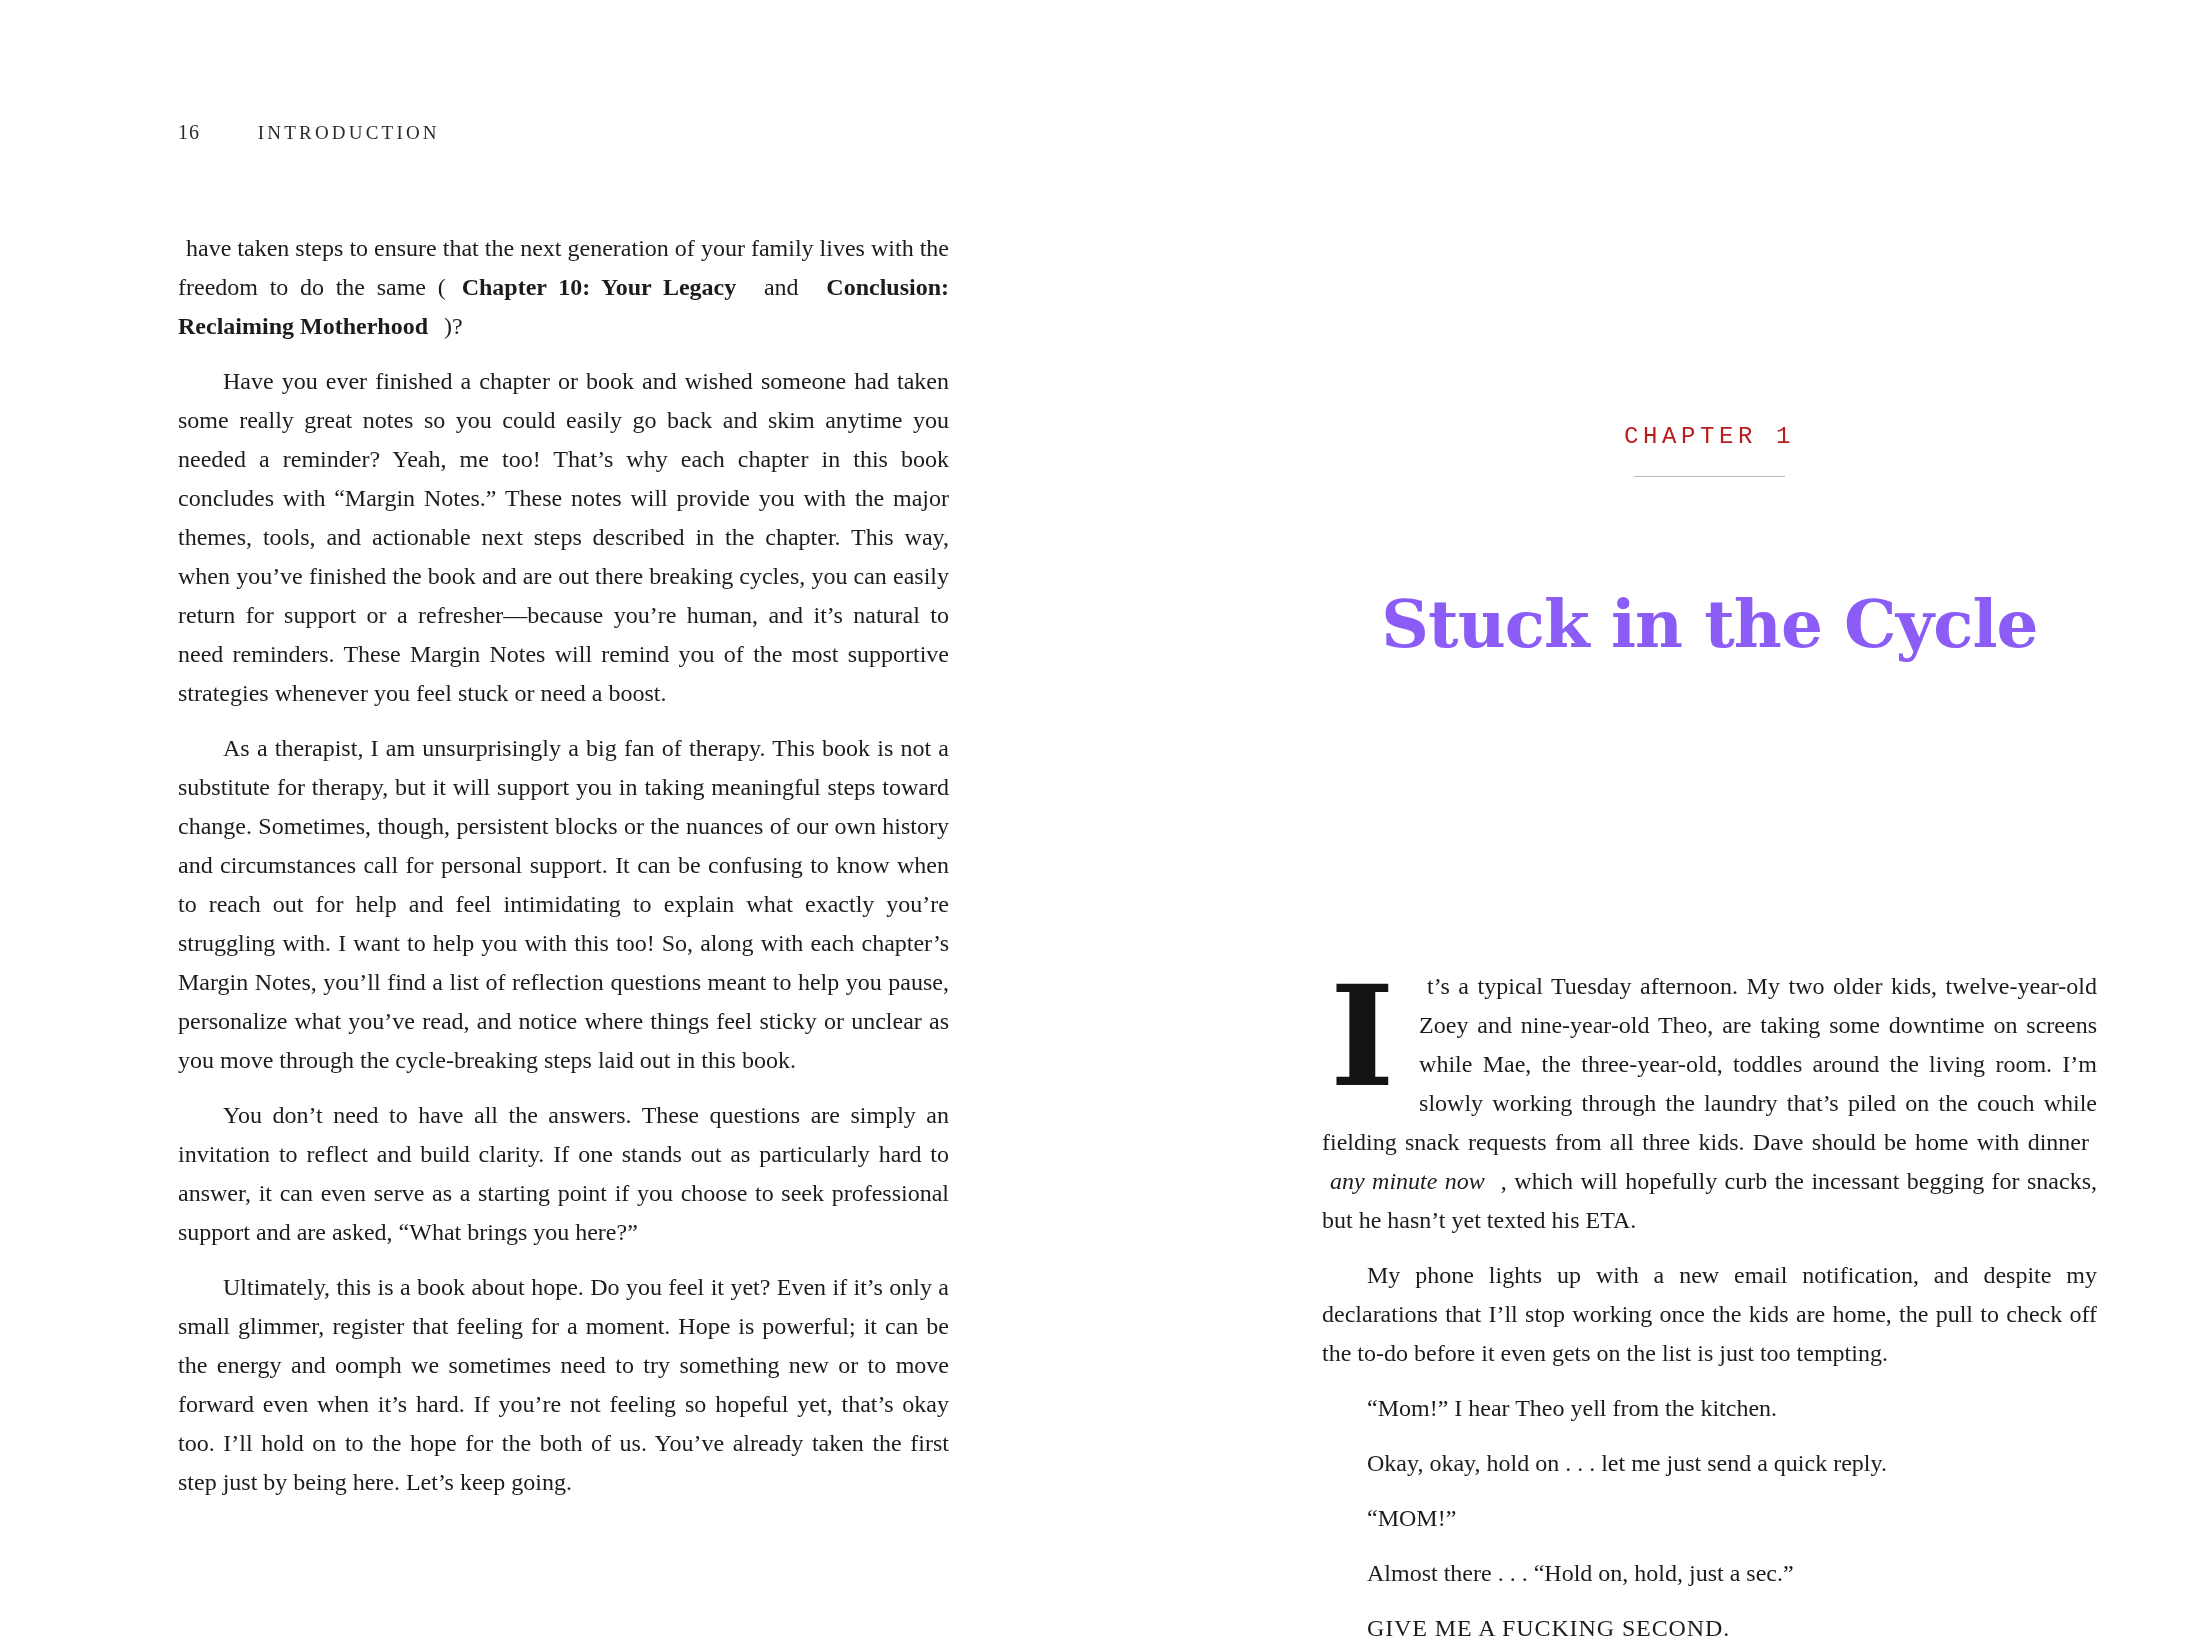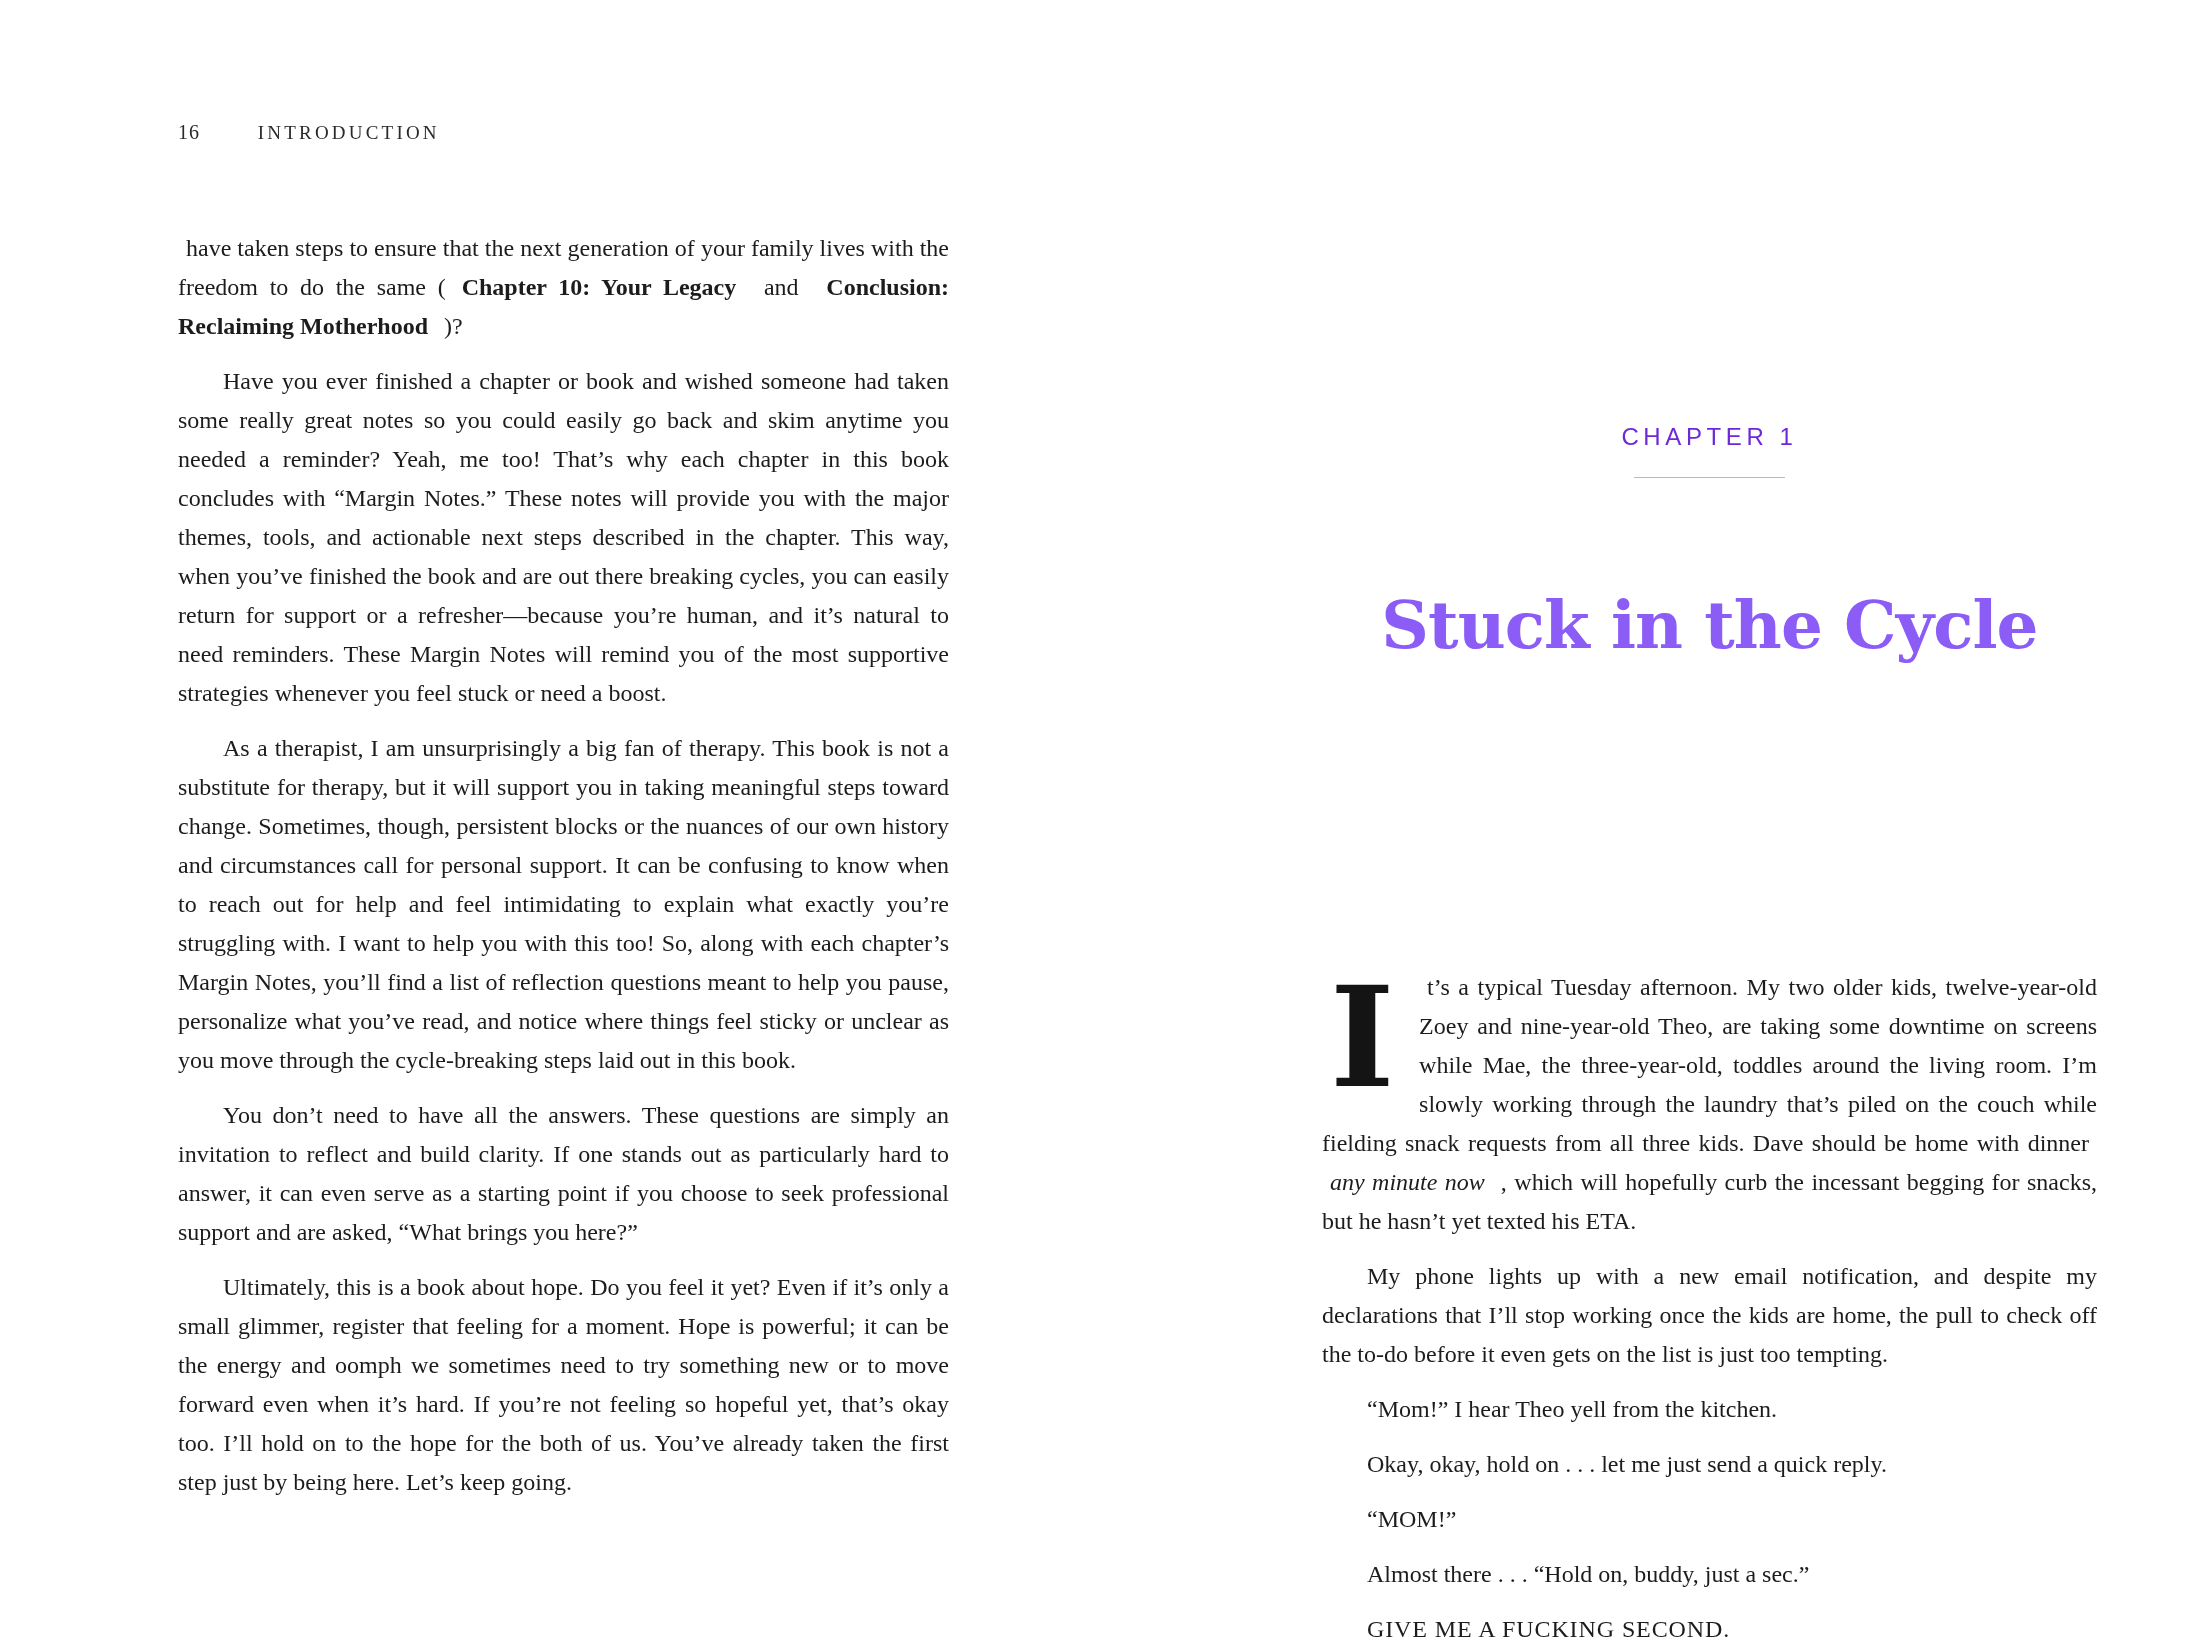--- a/index.html
+++ b/index.html
@@ -47,24 +47,24 @@
   .page-left .body-text { margin-top: 53px; }
   .page-right .body-text { margin-top: 280px; }
   .body-text p { margin: 0; }
   .body-text p.indent { text-indent: 37px; }
   .bold { font-weight: bold; }
   .italic { font-style: italic; }
   .caps { letter-spacing: 0.9px; }
   .chapter-label {
     margin-top: 310px;
     text-align: center;
-    font-family: Liberation Sans, sans-serif;
+    font-family: Liberation Mono, monospace;
     font-size: 24px;
     letter-spacing: 4.6px;
-    color: #6d28d9;
+    color: #b91c1c;
   }
   .chapter-rule {
     width: 151px;
     border-top: 1.8px solid #b9b9b9;
     margin: 18.4px auto 0 auto;
   }
   .chapter-title {
     margin-top: 84px;
     text-align: center;
     font-family: "DejaVu Serif", serif;
@@ -104,19 +104,19 @@
   <div class="page-right">
     <div class="chapter-label">CHAPTER 1</div>
     <div class="chapter-rule"></div>
     <h1 class="chapter-title">Stuck in the Cycle</h1>
     <div class="body-text" id="right-paragraphs">
         <p class=""><span class="dropcap">I</span><span>t’s a typical Tuesday afternoon. My two older kids, twelve-year-old Zoey and nine-year-old Theo, are taking some downtime on screens while Mae, the three-year-old, toddles around the living room. I’m slowly working through the laundry that’s piled on the couch while fielding snack requests from all three kids. Dave should be home with dinner </span><span class="italic">any minute now</span><span>, which will hopefully curb the incessant begging for snacks, but he hasn’t yet texted his ETA.</span></p>
         <p class="indent"><span>My phone lights up with a new email notification, and despite my declarations that I’ll stop working once the kids are home, the pull to check off the to-do before it even gets on the list is just too tempting.</span></p>
         <p class="indent"><span>“Mom!” I hear Theo yell from the kitchen.</span></p>
         <p class="indent"><span>Okay, okay, hold on . . . let me just send a quick reply.</span></p>
         <p class="indent"><span>“MOM!”</span></p>
-        <p class="indent"><span>Almost there . . . “Hold on, buddy, just a sec.”</span></p>
+        <p class="indent"><span>Almost there . . . “Hold on, hold, just a sec.”</span></p>
         <p class="indent"><span class="caps">GIVE ME A FUCKING SECOND.</span></p>
       </div>
   </div>
 
 </div>
 
 
 </body></html>

